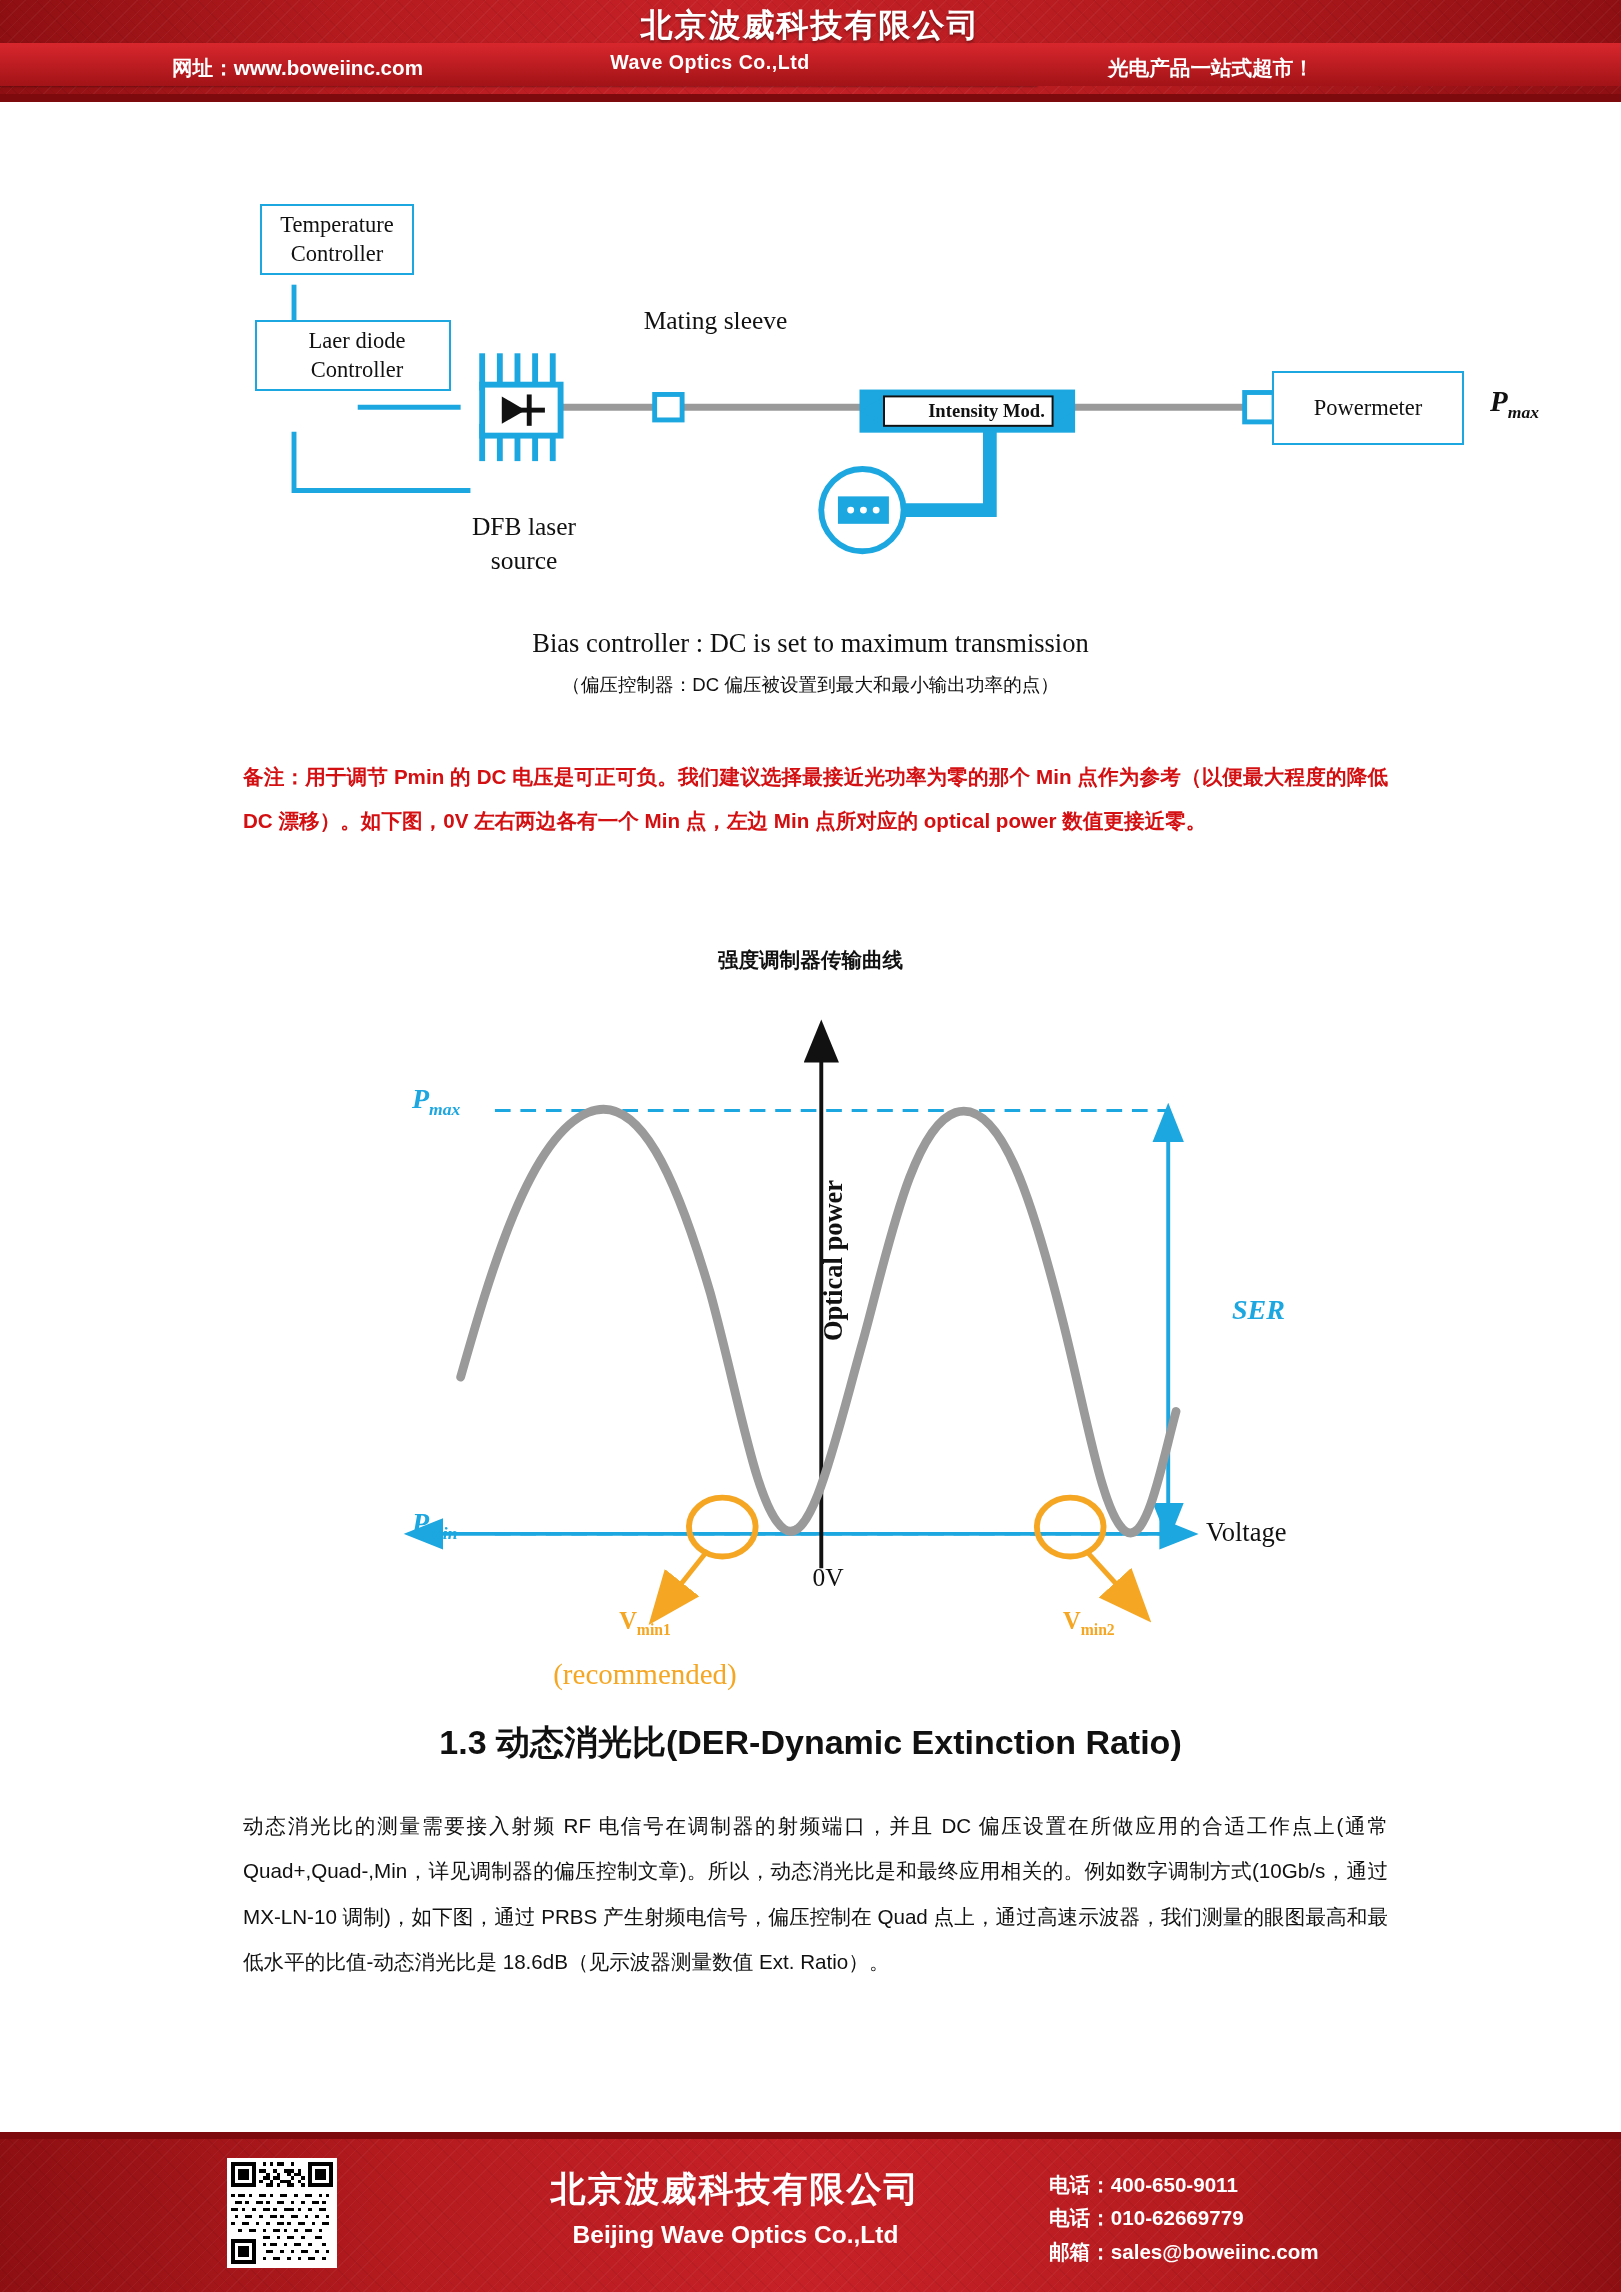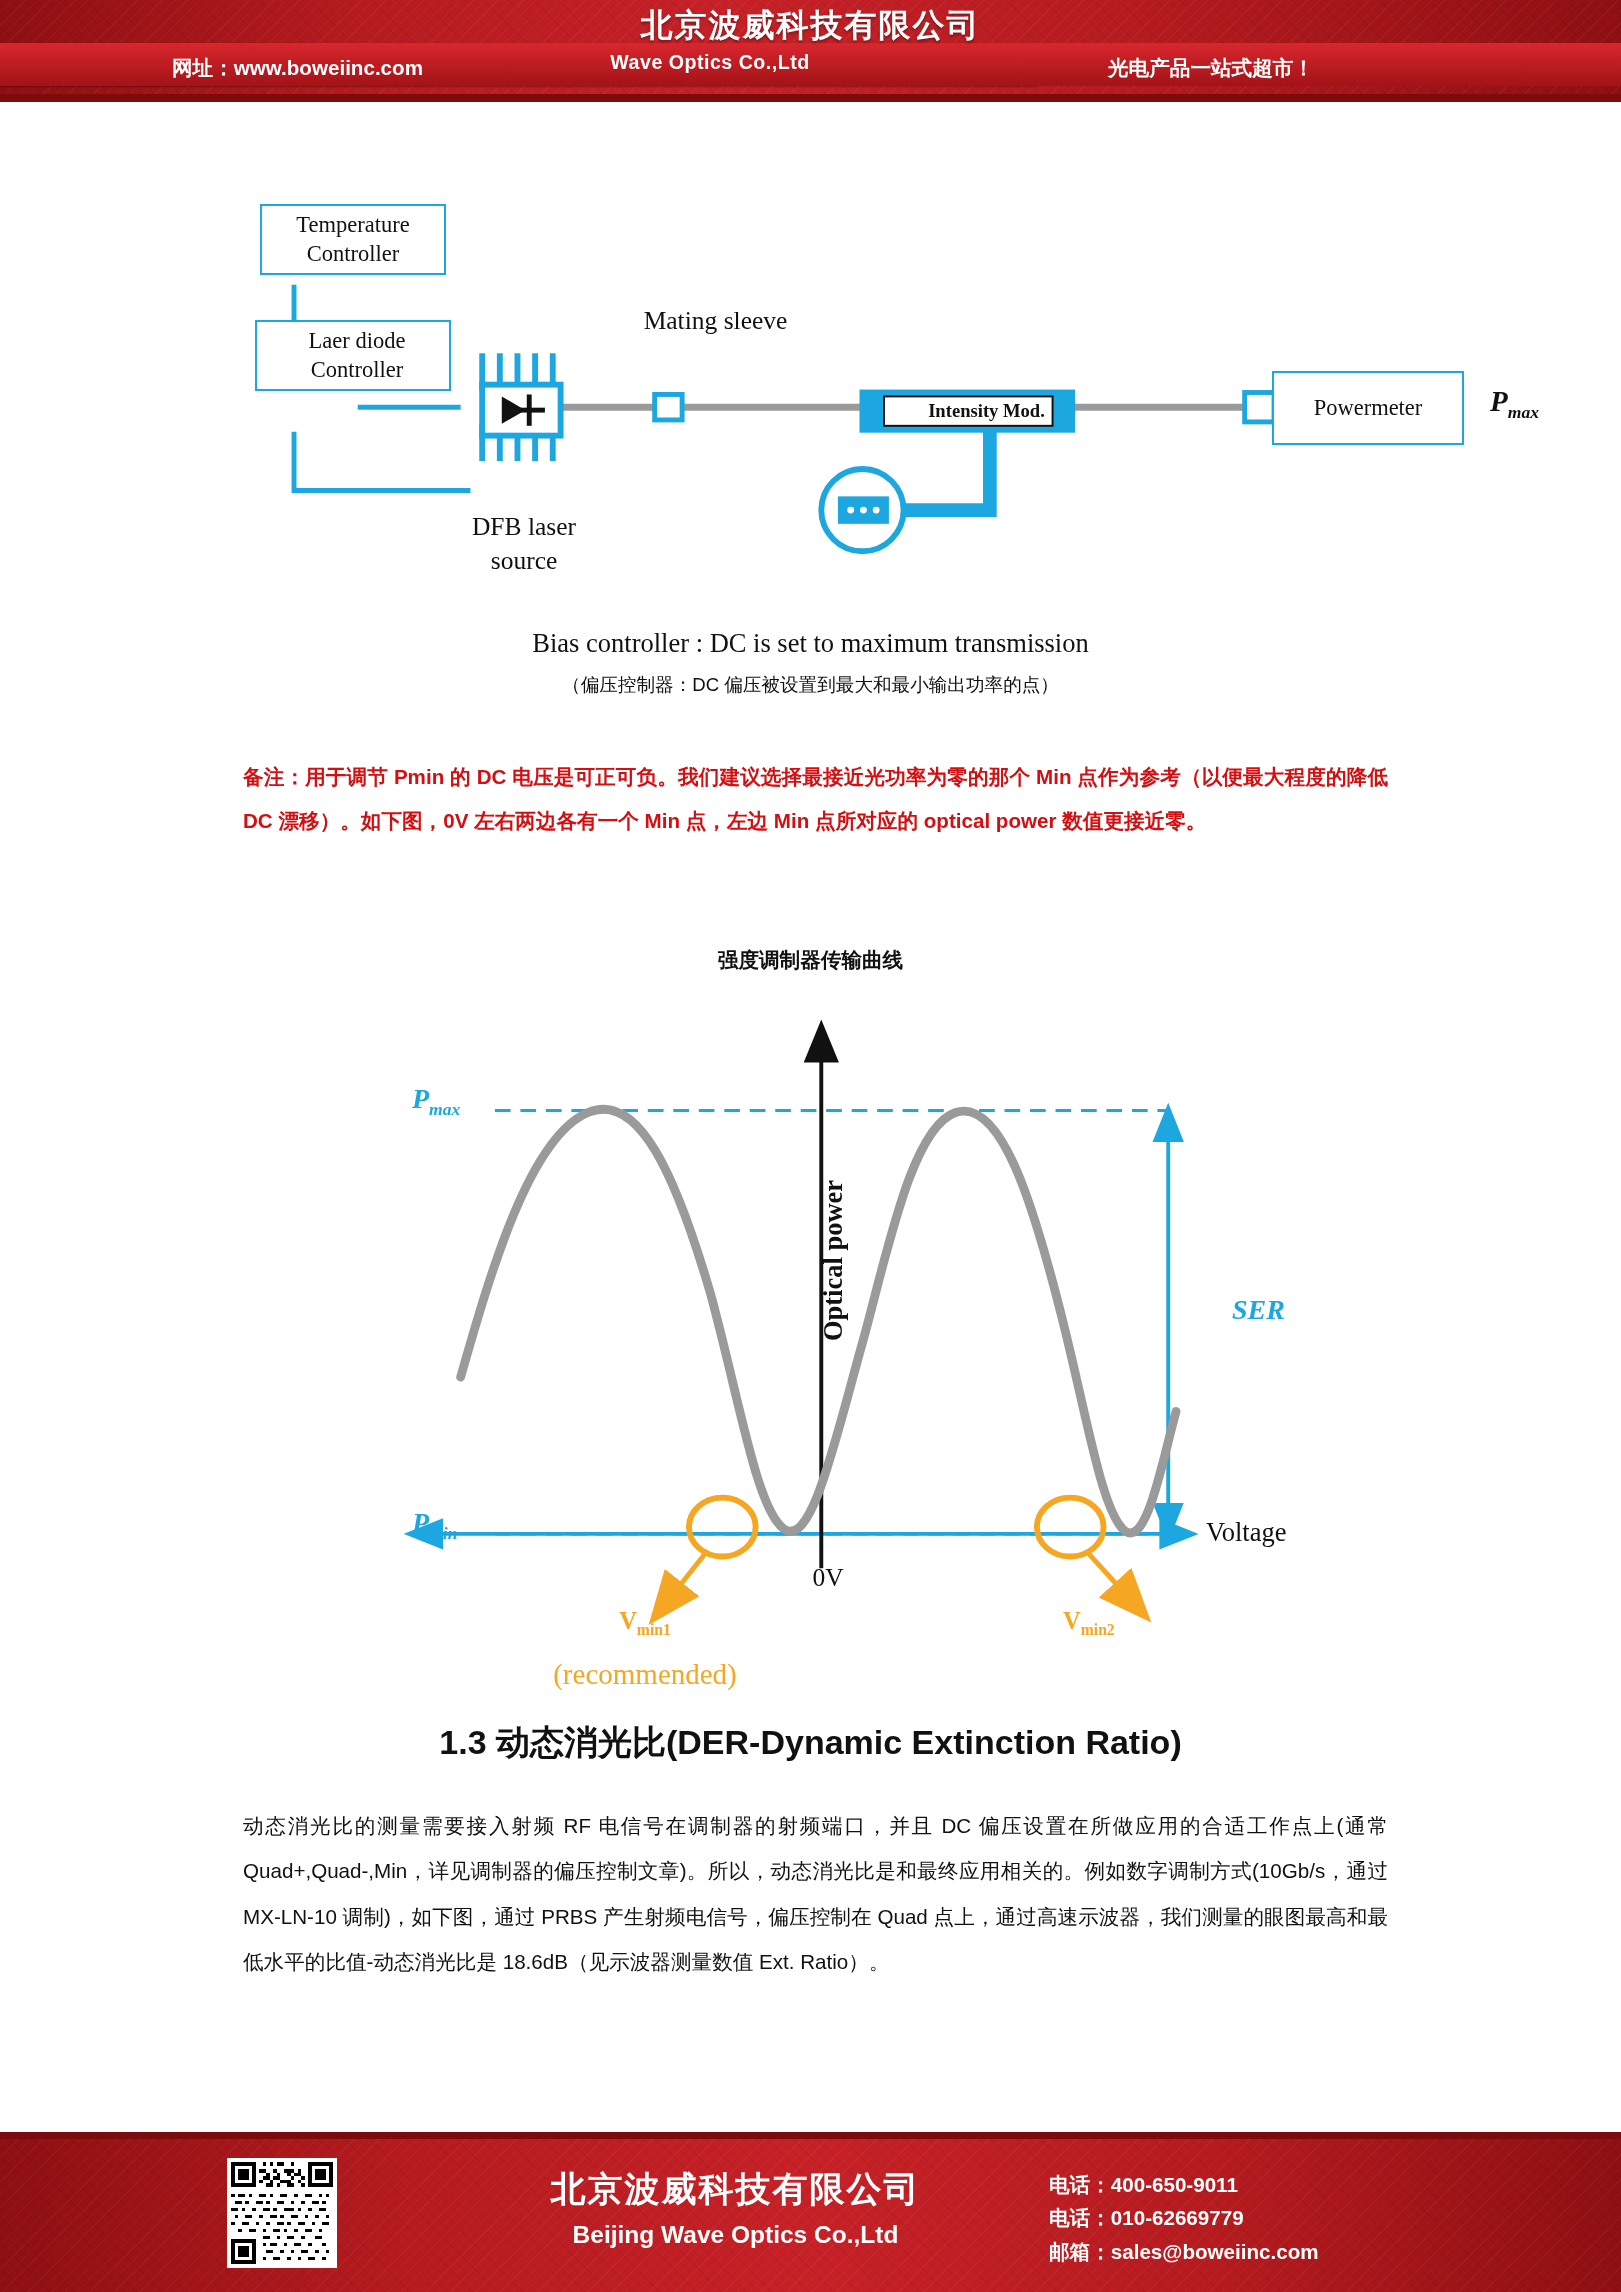--- a/index.html
+++ b/index.html
@@ -285,21 +285,21 @@
     <circle cx="880" cy="350" r="42" fill="#ffffff" stroke="#1ca7e0" stroke-width="6"></circle>
     <rect x="855" y="336" width="52" height="28" fill="#1ca7e0"></rect>
     <circle cx="868" cy="350" r="3.5" fill="#ffffff"></circle>
     <circle cx="881" cy="350" r="3.5" fill="#ffffff"></circle>
     <circle cx="894" cy="350" r="3.5" fill="#ffffff"></circle>
 
     <rect x="1270" y="230" width="30" height="30" fill="#ffffff" stroke="#1ca7e0" stroke-width="5"></rect>
   </svg>
 
   
-  <div class="box" style="left:260px; top:37px; width:186px; height:71px; font-size:22.5px;">
+  <div class="box" style="left:260px; top:37px; width:154px; height:71px; font-size:22.5px;">
     <span style="white-space:pre-line;">Temperature
 Controller</span>
   </div>
 
   <div class="box" style="left:255px; top:153px; width:196px; height:71px; font-size:22.5px;">
     <span style="white-space:pre-line;margin-left:8px;">Laer diode
 Controller</span>
   </div>
 
   <div class="fig-label" style="left:884px; top:229px; width:169px; height:29px; line-height:29px; font-size:18.6px; font-weight:bold;margin-left:18px;">Intensity Mod.</div>

